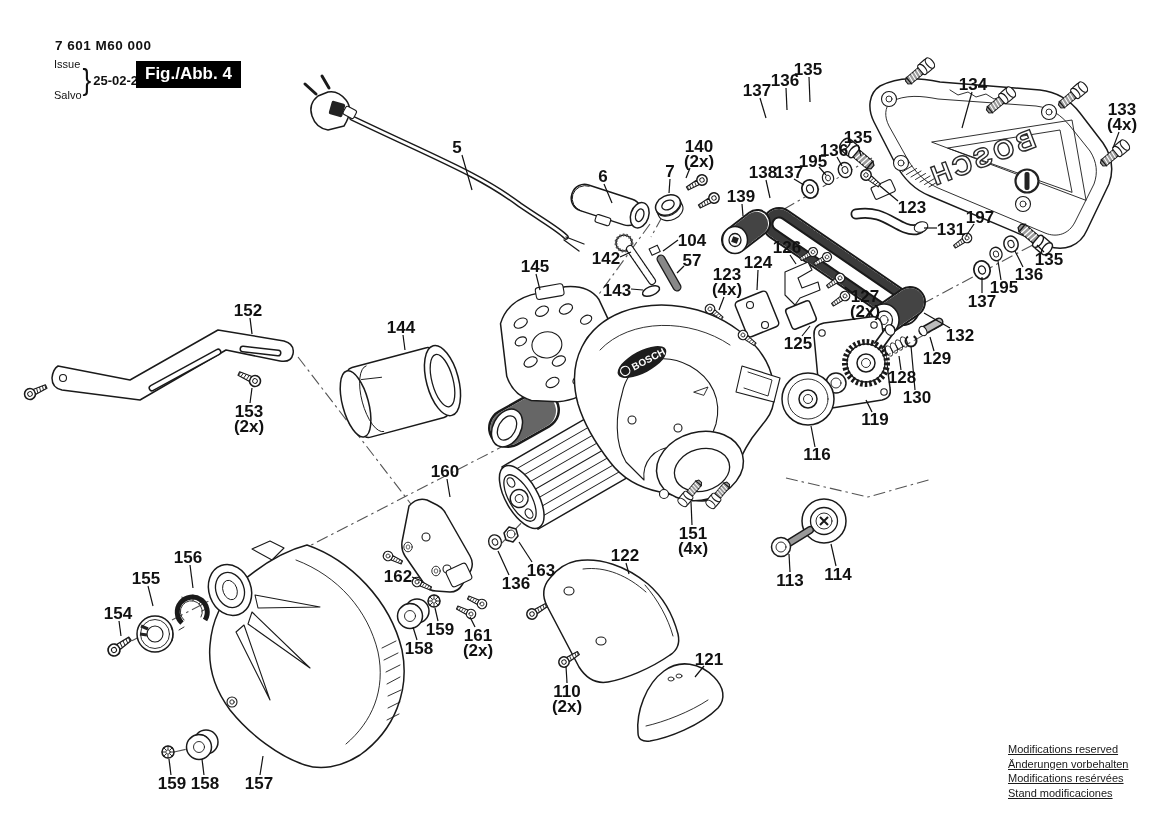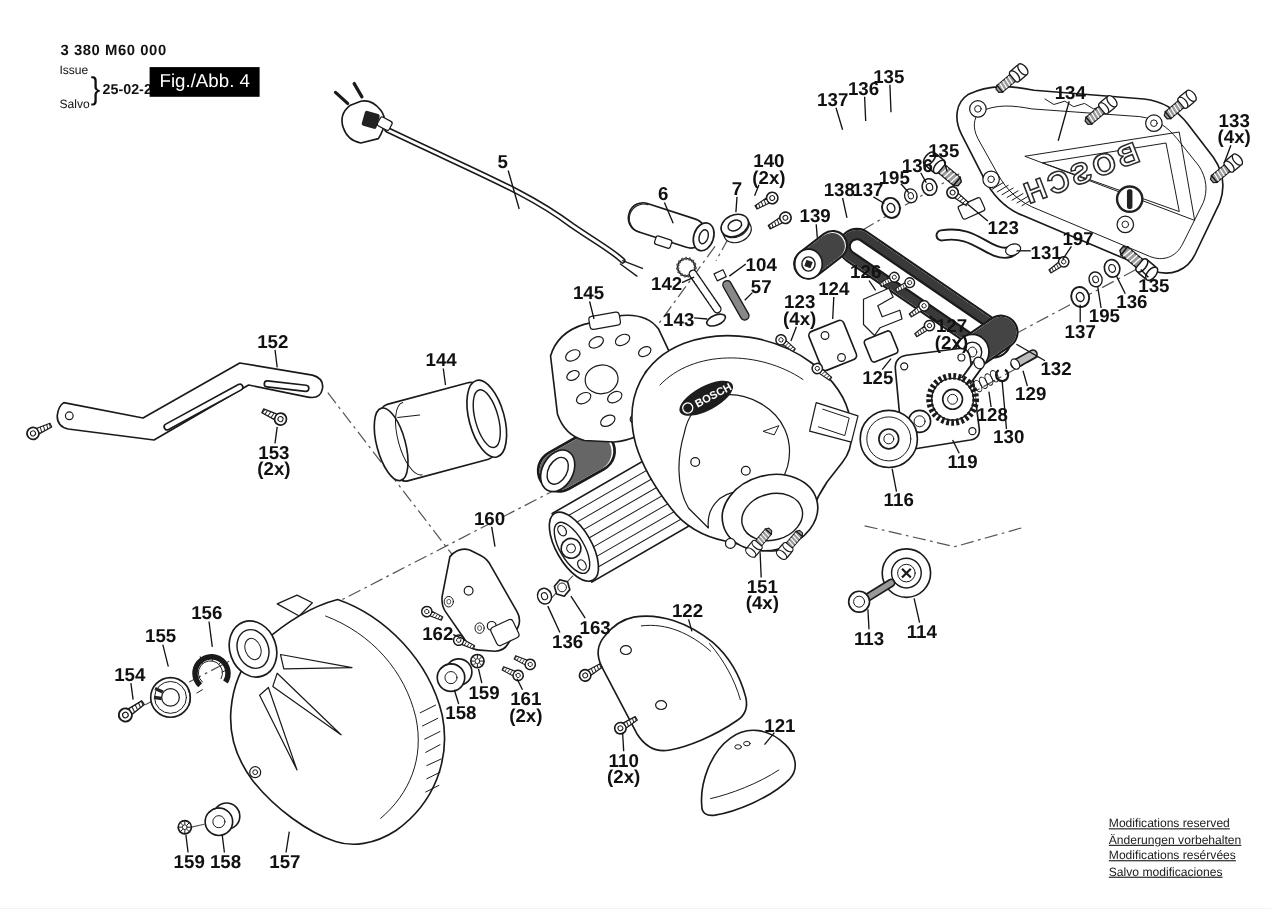--- a/index.html
+++ b/index.html
@@ -4,53 +4,53 @@
 <style>
   html,body{margin:0;padding:0;background:#e8e8e8;}
   .stage{position:relative;width:1169px;height:826px;background:#ffffff;overflow:hidden;
          font-family:"Liberation Sans",sans-serif;color:#111;}
   .hdr-pn{position:absolute;left:55px;top:38px;font-size:13.5px;font-weight:bold;letter-spacing:.5px;}
   .hdr-issue{position:absolute;left:54px;top:58px;display:flex;align-items:center;}
   .hdr-issue .lbls{display:flex;flex-direction:column;font-size:11px;line-height:1.2;gap:18px;}
   .hdr-issue .brace{font-size:26px;font-weight:400;margin:0 2px 0 1px;transform:scaleY(1.1);}
   .hdr-issue .date{font-size:13px;font-weight:bold;}
   .figbox{position:absolute;left:136px;top:61px;background:#000;color:#fff;
-          font-size:17px;font-weight:normal;padding:3px 9px 4px 9px;}
+          font-size:17px;font-weight:bold;padding:3px 9px 4px 9px;}
   .footer{position:absolute;left:1008px;top:742px;font-size:11px;line-height:1.32;color:#1a1a1a;text-decoration:underline;}
   svg{position:absolute;left:0;top:0;}
   .fw{fill:#fff;stroke:#1a1a1a;stroke-width:1.5;stroke-linejoin:round;stroke-linecap:round;}
   .fw2{fill:#fff;stroke:#1a1a1a;stroke-width:1.1;stroke-linejoin:round;}
   .ln{fill:none;stroke:#1a1a1a;stroke-width:1.3;stroke-linejoin:round;stroke-linecap:round;}
   .thin{stroke-width:.9;}
   .ddot{fill:none;stroke:#555;stroke-width:1.1;stroke-dasharray:12 4 2.5 4;}
   .leader{stroke:#111;stroke-width:1.2;}
   .callout{font-family:"Liberation Sans",sans-serif;font-size:17px;font-weight:bold;fill:#111;
            text-anchor:middle;}
 </style>
 </head>
 <body>
 
 <div class="stage">
 
-  <div class="hdr-pn">3 380 M60 000</div>
+  <div class="hdr-pn">7 601 M60 000</div>
   <div class="hdr-issue">
     <div class="lbls">
       <span>Issue</span>
       <span>Salvo</span>
     </div>
     <span class="brace">}</span>
     <span class="date">25-02-25</span>
   </div>
   <div class="figbox">Fig./Abb. 4</div>
 
   <div class="footer">
     <div>Modifications reserved</div>
     <div>Änderungen vorbehalten</div>
     <div>Modifications resérvées</div>
-    <div>Salvo modificaciones</div>
+    <div>Stand modificaciones</div>
   </div>
 
   <svg id="diagram-svg" width="1169" height="826" viewBox="0 0 1169 826" xmlns="http://www.w3.org/2000/svg" xmlns:xlink="http://www.w3.org/1999/xlink">
 
     <defs>
       <g id="screw-a">
         <circle r="5.2" class="fw"></circle>
         <circle r="2.2" class="ln thin"></circle>
         <path d="M5,-2.6 L17,-1.8 L17,1.8 L5,2.6 Z" class="fw2"></path>
         <path d="M8,-2.4 L7.2,2.4 M11,-2.2 L10.2,2.2 M14,-2 L13.2,2 M16.5,-1.8 L15.8,1.8" stroke="#1a1a1a" stroke-width=".8" fill="none"></path>

